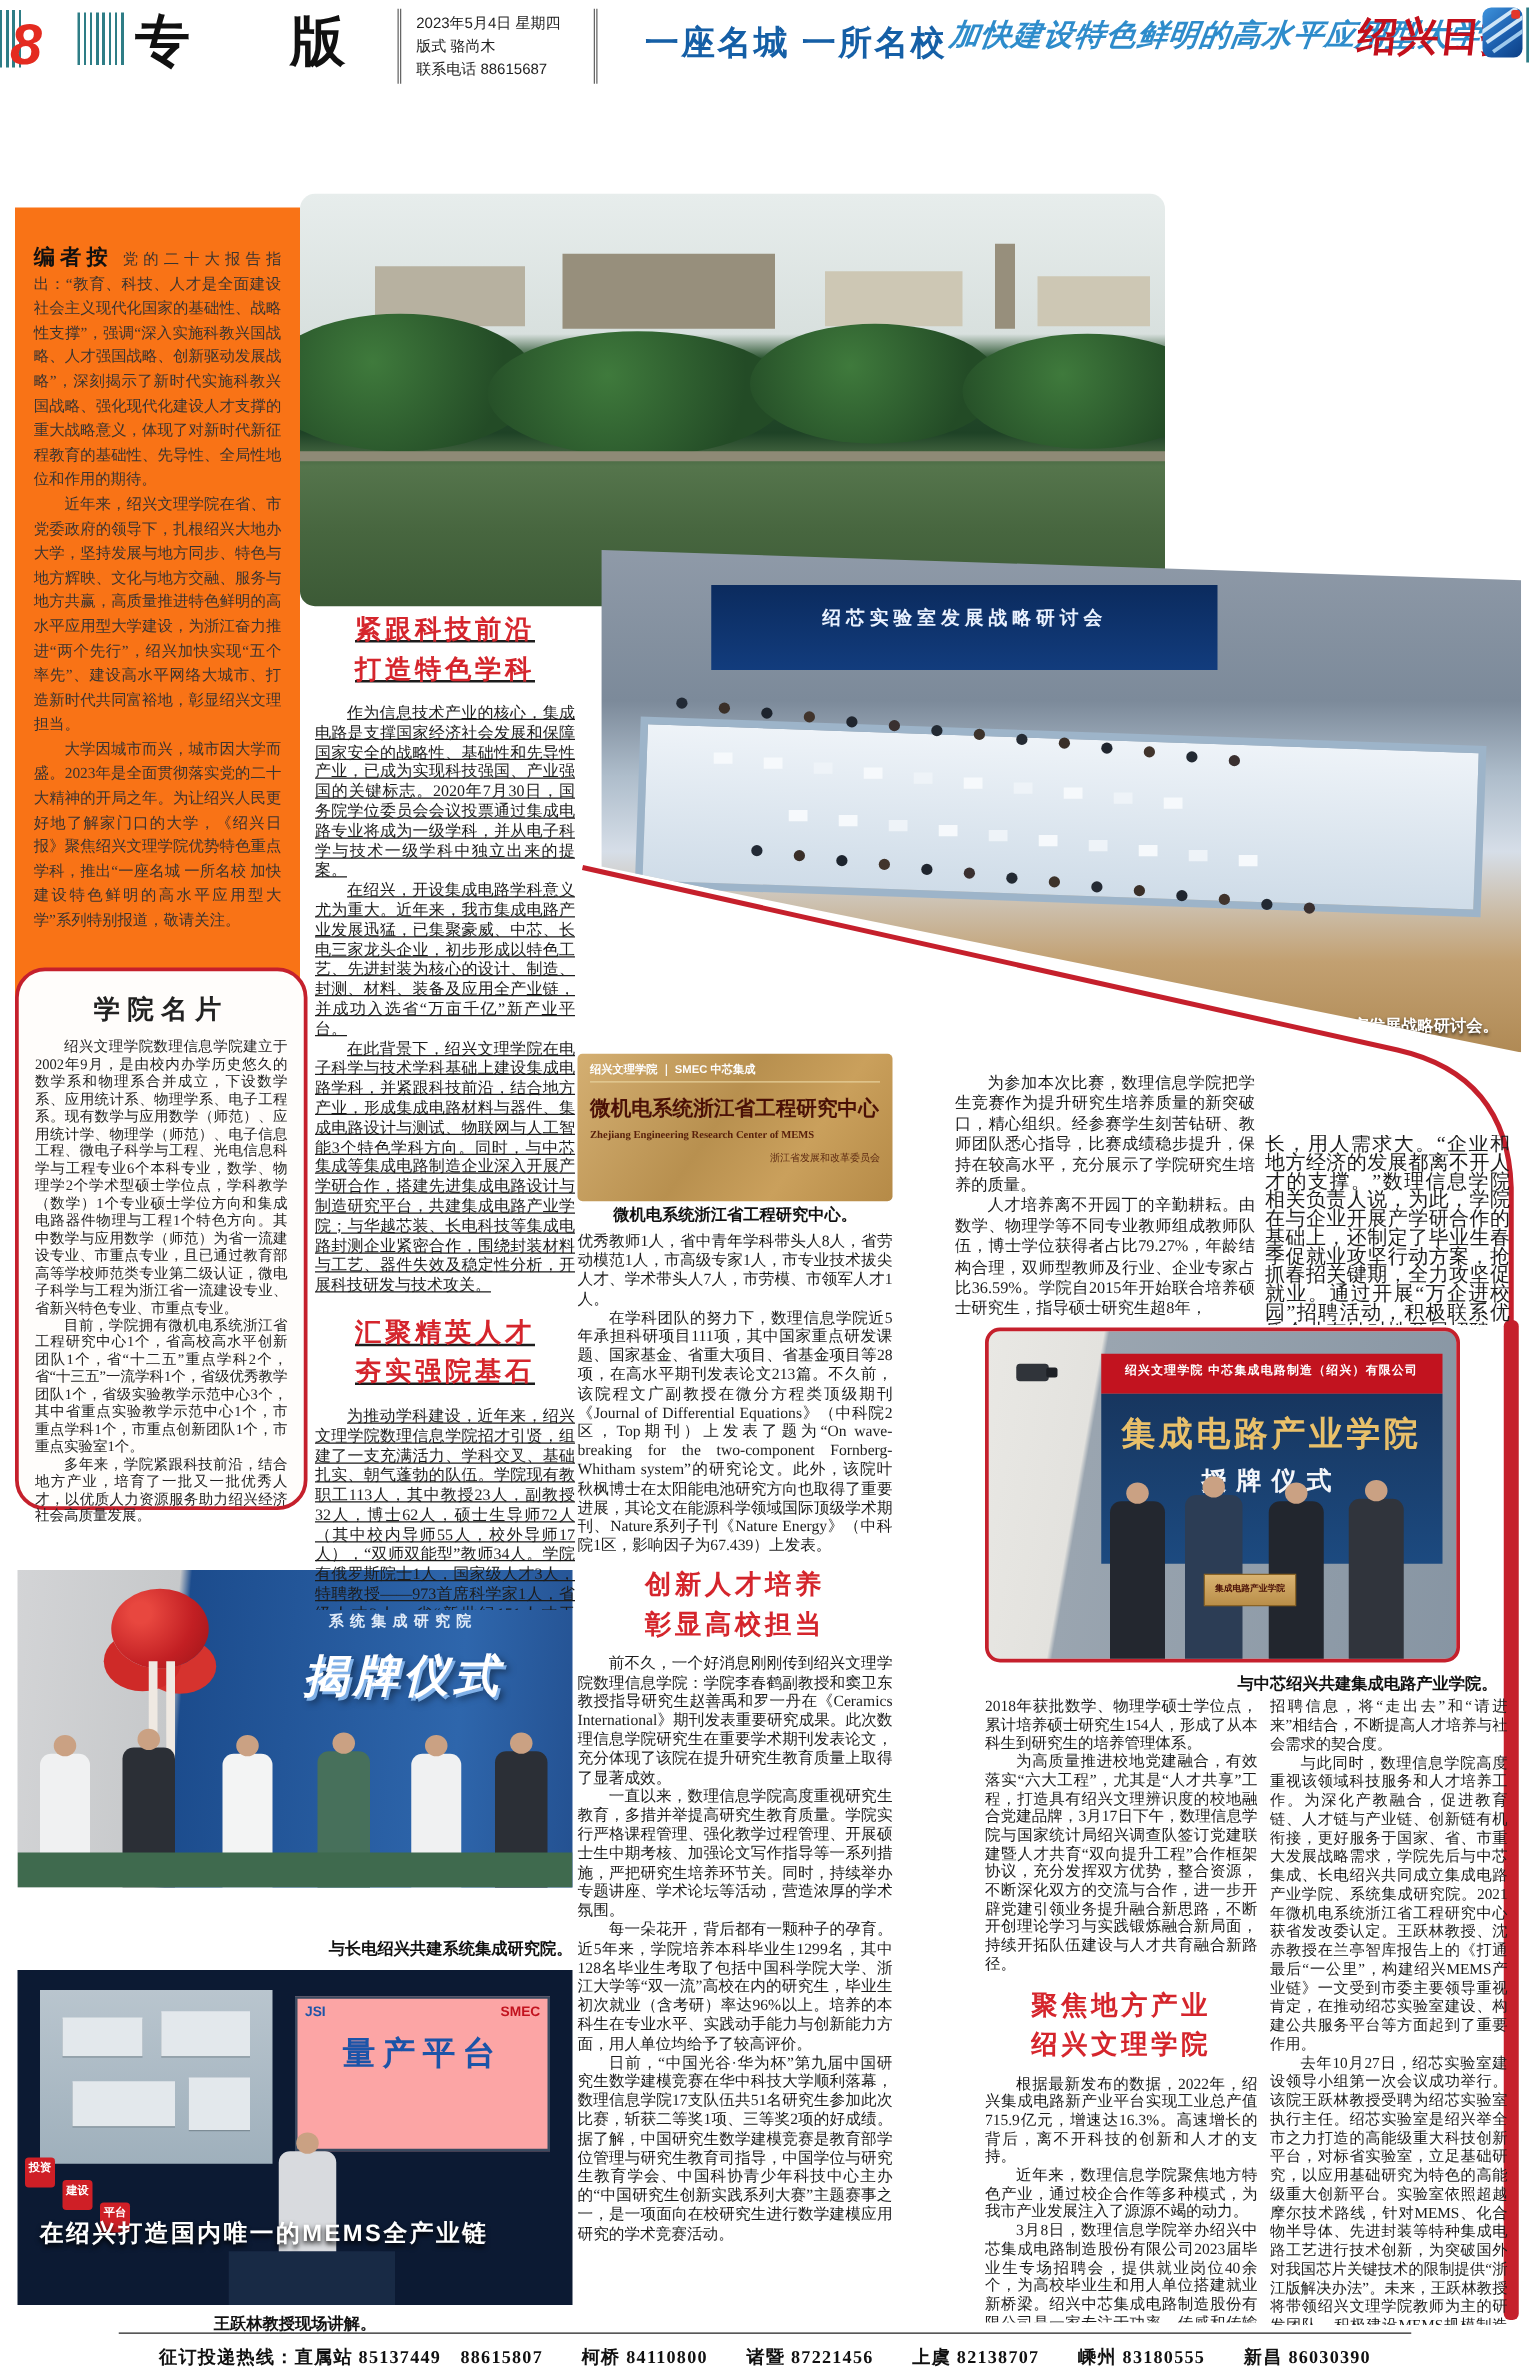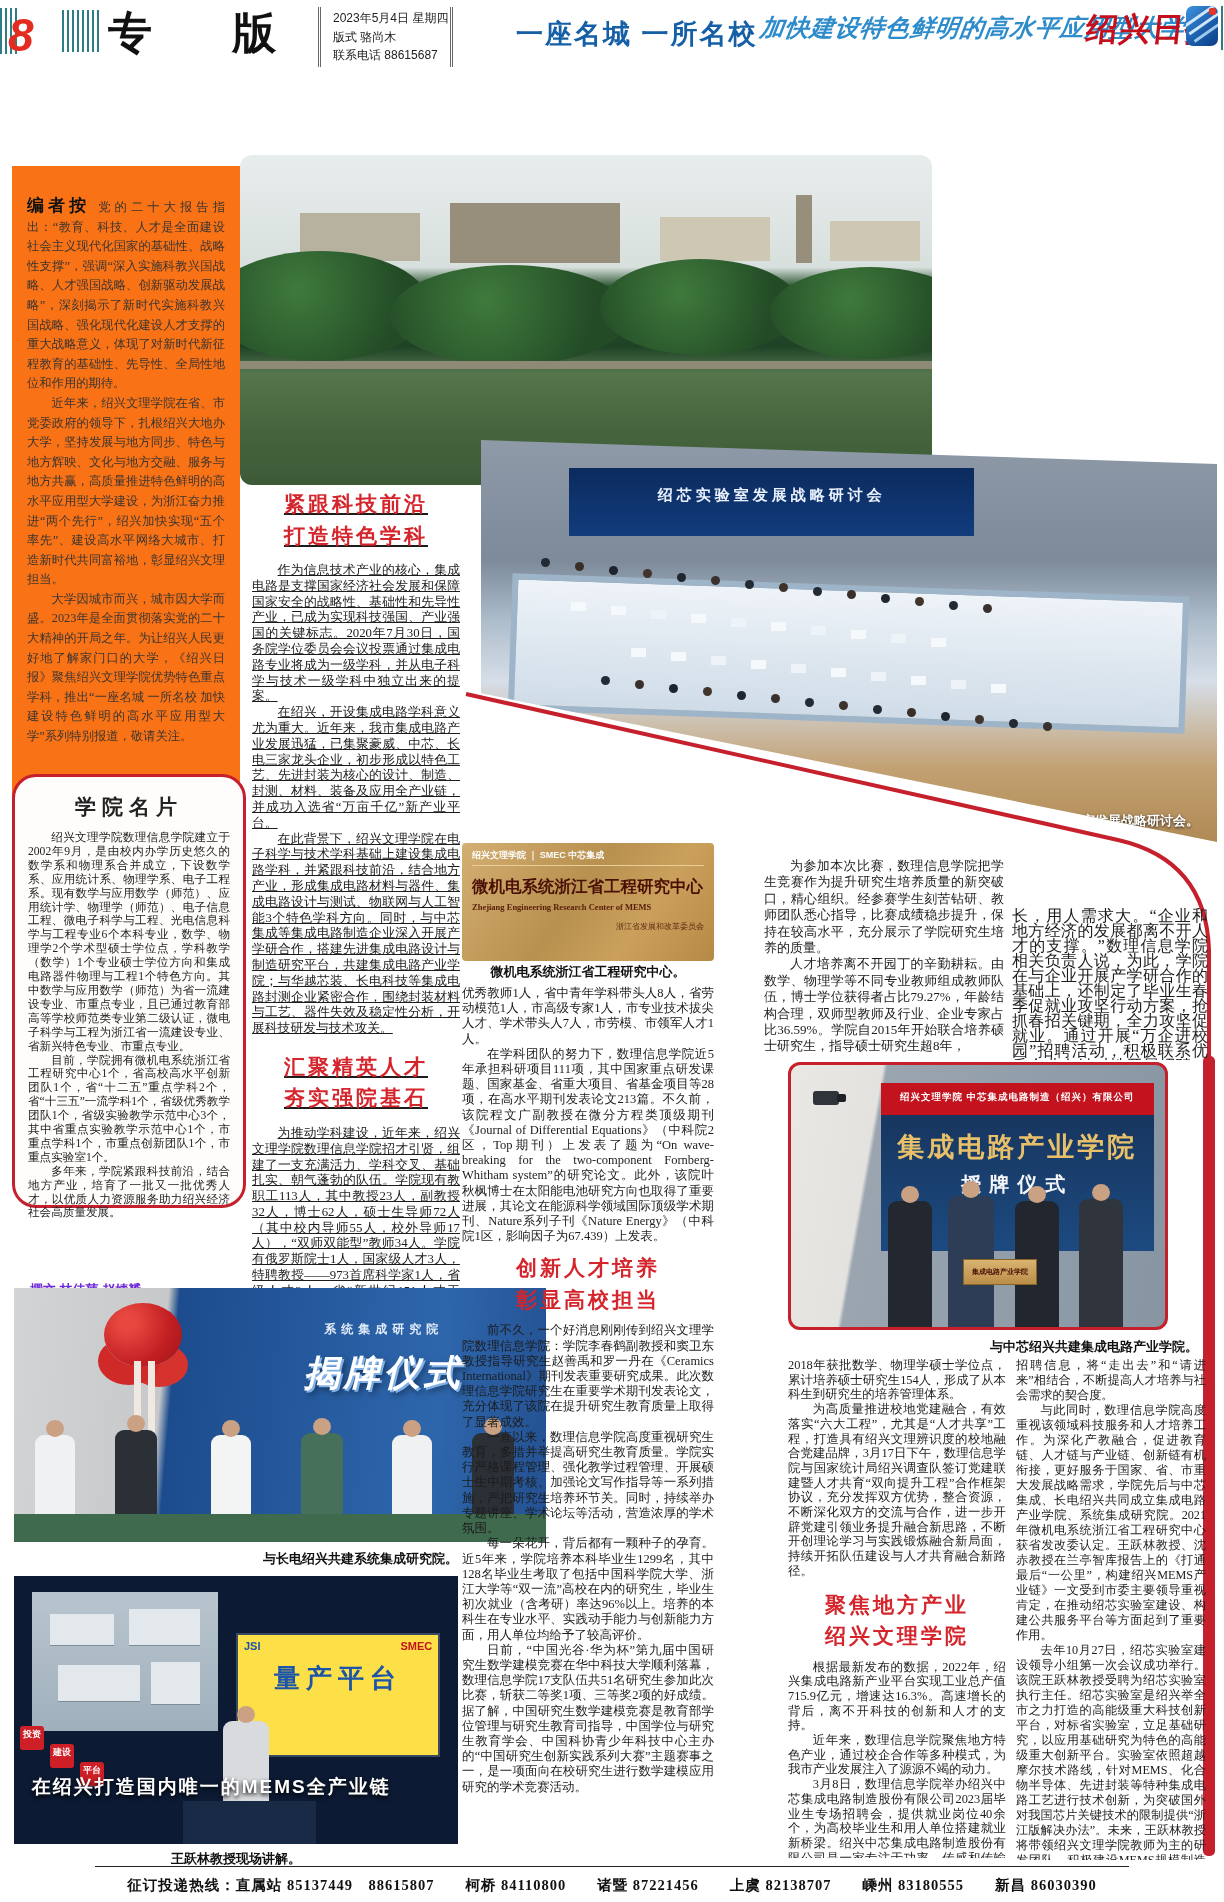--- a/index.html
+++ b/index.html
@@ -6,21 +6,21 @@
   html,body { background:#ffffff; }
   #page {
     position:relative; width:1224px; height:1902px; margin:0 auto;
     background:#ffffff; overflow:hidden;
     font-family:"Liberation Serif","DejaVu Serif",serif; color:#1c1c1c;
   }
   
   .stripes { position:absolute; background:repeating-linear-gradient(90deg,#2e7d86 0 2px,#ffffff 2px 5px); }
   #page-num { position:absolute; left:8px; top:8px; font:italic 900 46px "Liberation Sans",sans-serif; color:#e42b20; }
   #section-name { position:absolute; left:108px; top:4px; font:900 44px "Liberation Sans",sans-serif; letter-spacing:34px; color:#111; }
-  #header-info { position:absolute; left:318px; top:7px; width:135px; padding:2px 0 2px 12px;
+  #header-info { position:absolute; left:318px; top:7px; width:160px; padding:2px 0 2px 12px;
     border-left:3px double #666; border-right:3px double #666;
     font:12px/1.55 "Liberation Sans",sans-serif; color:#222; }
   #slogan-main { position:absolute; left:516px; top:16px; font:900 27px "Liberation Sans",sans-serif; color:#155fa6; letter-spacing:2px; }
   #slogan-sub { position:absolute; left:760px; top:12px; font:italic 900 24px "Liberation Serif",serif; color:#2e8ccb; letter-spacing:1px; transform:skewX(-8deg); }
   #masthead { position:absolute; left:1086px; top:8px; font:900 32px "Liberation Serif",serif; color:#c3101c; transform:skewX(-6deg); letter-spacing:1px; }
   #brand-logo { position:absolute; left:1186px; top:6px; width:32px; height:40px; border-radius:7px;
     background:linear-gradient(135deg,#3f94dd 0%,#1c5fae 55%,#0c3f85 100%); overflow:hidden; }
   #brand-logo i { position:absolute; left:-6px; top:6px; width:46px; height:3px; background:#cfe6f7; transform:rotate(-35deg); box-shadow:0 9px 0 #cfe6f7,0 18px 0 #9ec9ec; }
   #brand-logo b { position:absolute; right:2px; top:2px; width:7px; height:7px; background:#e2362a; border-radius:2px; }
   
@@ -74,39 +74,39 @@
     color:#fff; font:bold 9.5px/2.9 "Liberation Sans",sans-serif; text-align:center; letter-spacing:1px; }
   #award-board { position:absolute; left:24%; top:19%; width:73%; height:52%;
     background:linear-gradient(#17365f,#1c4a80); text-align:center; }
   #award-board .t { margin-top:14px; font:900 27px "Liberation Sans",sans-serif; color:#e9c06a; letter-spacing:3px; }
   #award-board .s { margin-top:6px; font:bold 20px "Liberation Sans",sans-serif; color:#f4f6fa; letter-spacing:8px; }
   .fig { position:absolute; border-radius:9px 9px 0 0; background:#262b34; }
   .fig::before { content:""; position:absolute; top:-15px; left:50%; margin-left:-9px; width:18px; height:17px; border-radius:50%; background:#caa183; }
   #award-plaque-sm { position:absolute; left:46%; top:74%; width:74px; height:26px; background:linear-gradient(#d9b371,#b98e49); border:1px solid #8a6426; font:bold 7px/3.5 "Liberation Sans",sans-serif; color:#4a1006; text-align:center;}
   #cam { position:absolute; left:6%; top:10%; width:26px; height:14px; background:#30343a; border-radius:3px; }
   #cam::after { content:""; position:absolute; right:-7px; top:3px; width:9px; height:8px; background:#1e2126; border-radius:2px; }
-  #unveil-photo { left:14px; top:1288px; width:532px; height:254px;
+  #unveil-photo { left:14px; top:1256px; width:444px; height:254px;
     background:linear-gradient(95deg,#d3d4d6 0%,#c6c8ca 28%,#1c4c8d 30%,#2e66ac 78%,#245191 100%); }
   #unveil-photo .bd-sm { position:absolute; left:42%; top:13%; width:55%; text-align:center;
     font:bold 12px "Liberation Sans",sans-serif; color:#dfeaf8; letter-spacing:5px; }
   #unveil-photo .bd-big { position:absolute; left:42%; top:24%; width:55%; text-align:center;
     font:italic 900 36px "Liberation Sans",sans-serif; color:#ffffff; letter-spacing:4px;
     text-shadow:2px 2px 0 #7fb0e8,4px 4px 6px rgba(0,0,0,.5); }
   #flower { position:absolute; left:17%; top:6%; width:78px; height:64px; border-radius:50%;
     background:radial-gradient(circle at 30% 30%,#e8473f 12%,#c21f23 60%,#9d1418 100%);
     box-shadow:-14px 26px 0 -8px #cf2a28, 16px 30px 0 -10px #d6332e; }
   #flower::after { content:""; position:absolute; left:30px; top:58px; width:7px; height:90px; background:#efe9e2; box-shadow:14px 0 0 #efe9e2; }
   #unveil-floor { position:absolute; left:0; bottom:0; width:100%; height:11%; background:#3f6a4e; }
   #lecture-photo { left:14px; top:1576px; width:444px; height:268px; background:#0c1a33; }
   #lecture-factory { position:absolute; left:4%; top:6%; width:42%; height:52%;
     background:linear-gradient(#b9c5ce,#9fb0bc); }
   #lecture-factory .blk { position:absolute; background:#e3e8ec; box-shadow:0 1px 0 #7d8c96; }
   .stamp { position:absolute; width:24px; height:24px; background:#cf1f26; color:#fff;
     font:bold 9px/1.15 "Liberation Sans",sans-serif; text-align:center; padding-top:3px; border-radius:3px; }
-  #lecture-screen { position:absolute; left:50%; top:8%; width:46%; height:46%; background:#fde047; border:2px solid #3a4a60; text-align:center;margin-top:36px; }
+  #lecture-screen { position:absolute; left:50%; top:8%; width:46%; height:46%; background:#fca5a5; border:2px solid #3a4a60; text-align:center; }
   #lecture-screen .t { margin-top:26px; font:900 26px "Liberation Sans",sans-serif; color:#1b54a8; letter-spacing:6px; }
   #lecture-screen .lg-l { position:absolute; left:6px; top:5px; font:900 11px "Liberation Sans",sans-serif; color:#1b54a8; }
   #lecture-screen .lg-r { position:absolute; right:6px; top:5px; font:900 11px "Liberation Sans",sans-serif; color:#c2131f; }
   #lecture-overlay { position:absolute; left:4%; top:74%; width:92%;
     font:900 19px "Liberation Sans",sans-serif; color:#ffffff; letter-spacing:2px; text-shadow:0 2px 4px #000; }
   #podium { position:absolute; left:38%; bottom:0; width:30%; height:16%; background:#182a45; }
   
   .col { position:absolute; text-align:justify; overflow:hidden; }
   .col p { text-indent:2em; }
   .col p.noind { text-indent:0; }

